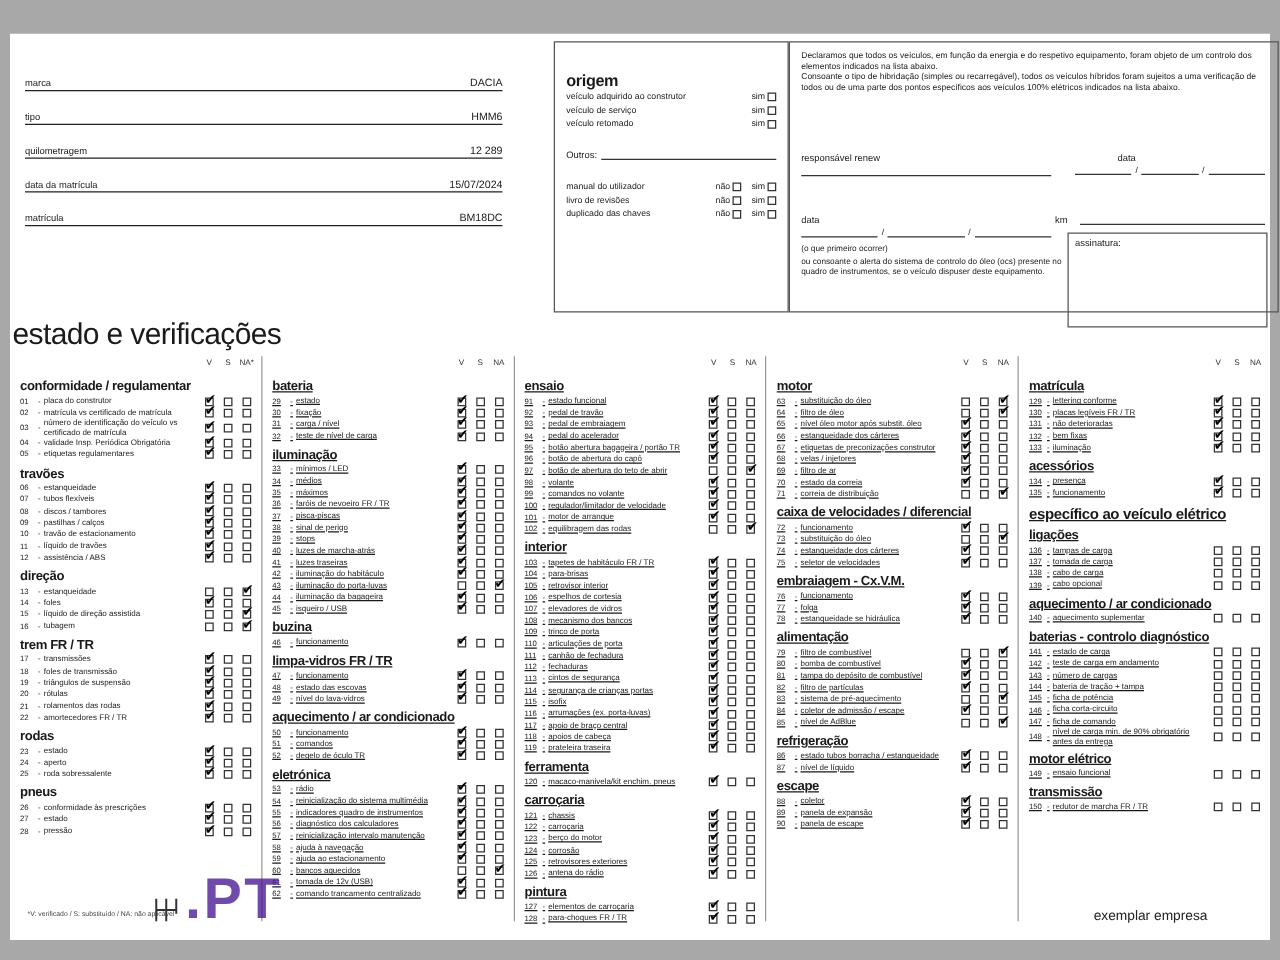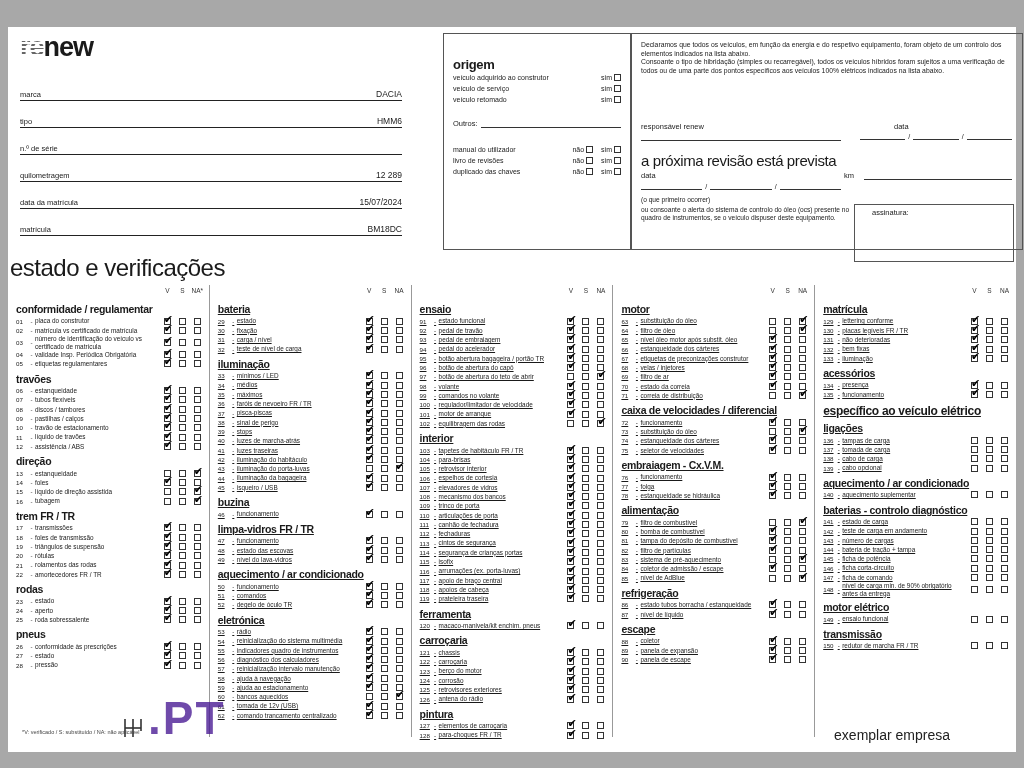--- a/index.html
+++ b/index.html
@@ -40,22 +40,22 @@
   .date-line .seg { border-bottom:1px solid #333; flex:1; height:8px; }
   .date-line .sl { padding:0 3px; }
   .dl1 { left:228px; right:10px; top:98px; }
   .next-title { position:absolute; left:9px; top:118px; font-size:15px; letter-spacing:-.4px; }
   .data2-label { position:absolute; left:9px; top:137px; font-size:7.5px; }
   .km-label { position:absolute; left:212px; top:137px; font-size:7.5px; }
   .km-line { position:absolute; left:232px; right:10px; top:145px; border-bottom:1px solid #333; }
   .dl2 { left:9px; width:200px; top:148px; }
   .note1 { position:absolute; left:9px; top:162px; font-size:6.6px; }
   .note2 { position:absolute; left:9px; top:172px; width:212px; font-size:6.6px; line-height:8.4px; }
-  .sig-box { position:absolute; left:222px; top:152px; right:8px; height:58px;
-             border:1px solid #555; font-size:7.5px; padding:3px 17px;margin-top:18px; }
+  .sig-box { position:absolute; left:222px; top:152px; right:8px; height:76px;
+             border:1px solid #555; font-size:7.5px; padding:3px 5px; }
 
   
   .cl-title { position:absolute; left:2px; top:227px; font-size:24px; letter-spacing:-.5px; }
   .columns { position:absolute; left:0; top:258px; width:1008px; height:452px; display:flex; }
   .col { flex:1; position:relative; padding:14px 4px 0 8px; }
   .col + .col { border-left:1px solid #999;text-decoration:underline; }
   .vsna { position:absolute; top:2px; right:4px; display:flex; }
   .vsna span { width:15px; text-align:center; font-size:6.5px; color:#333; }
   .sec-title { font-size:10.5px; font-weight:bold; letter-spacing:-.3px; line-height:10.5px;
                margin:5px 0 2px; }
@@ -69,41 +69,36 @@
   .cell { width:15px; flex:none; display:flex; justify-content:center; }
   .box { width:7px; height:7px; border:1px solid #333; position:relative; background:#fff; }
   .box.checked::after { content:"✔"; position:absolute; left:-1px; top:-6px;
                         font-size:11px; color:#000; }
 
   
   .footnote { position:absolute; left:14px; top:702px; font-size:5.5px; color:#444; }
   .gear { position:absolute; left:112px; top:688px; }
   .watermark { position:absolute; left:140px; top:664px; font-size:46px; font-weight:bold;
                letter-spacing:2px; opacity:.8; }
-  .copy-label { position:absolute; right:66px; top:700px; font-size:14px; color:#222; }
+  .copy-label { position:absolute; right:50px; top:700px; font-size:11px; color:#222; }
 </style>
 </head>
 <body>
 
 <div class="page">
 
   <div class="id-block">
-    <div class="logo"><span class="re">re</span><span>new</span></div>
     <div class="fields" id="id-fields">
         <div class="field-row">
           <span class="field-label">marca</span>
           <span class="field-value">DACIA</span>
         </div>
         <div class="field-row">
           <span class="field-label">tipo</span>
           <span class="field-value">HMM6</span>
-        </div>
-        <div class="field-row">
-          <span class="field-label">n.º de série</span>
-          <span class="field-value"></span>
         </div>
         <div class="field-row">
           <span class="field-label">quilometragem</span>
           <span class="field-value">12 289</span>
         </div>
         <div class="field-row">
           <span class="field-label">data da matrícula</span>
           <span class="field-value">15/07/2024</span>
         </div>
         <div class="field-row">
@@ -187,21 +182,20 @@
     <div class="resp-label">responsável renew</div>
     <div class="resp-line"></div>
     <div class="data-label">data</div>
     <div class="date-line dl1">
       <span class="seg"></span>
         <span class="sl">/</span>
         <span class="seg"></span>
         <span class="sl">/</span>
         <span class="seg"></span>
     </div>
-    <div class="next-title">a próxima revisão está prevista</div>
     <div class="data2-label">data</div>
     <div class="km-label">km</div>
     <div class="km-line"></div>
     <div class="date-line dl2">
       <span class="seg"></span>
         <span class="sl">/</span>
         <span class="seg"></span>
         <span class="sl">/</span>
         <span class="seg"></span>
     </div>

